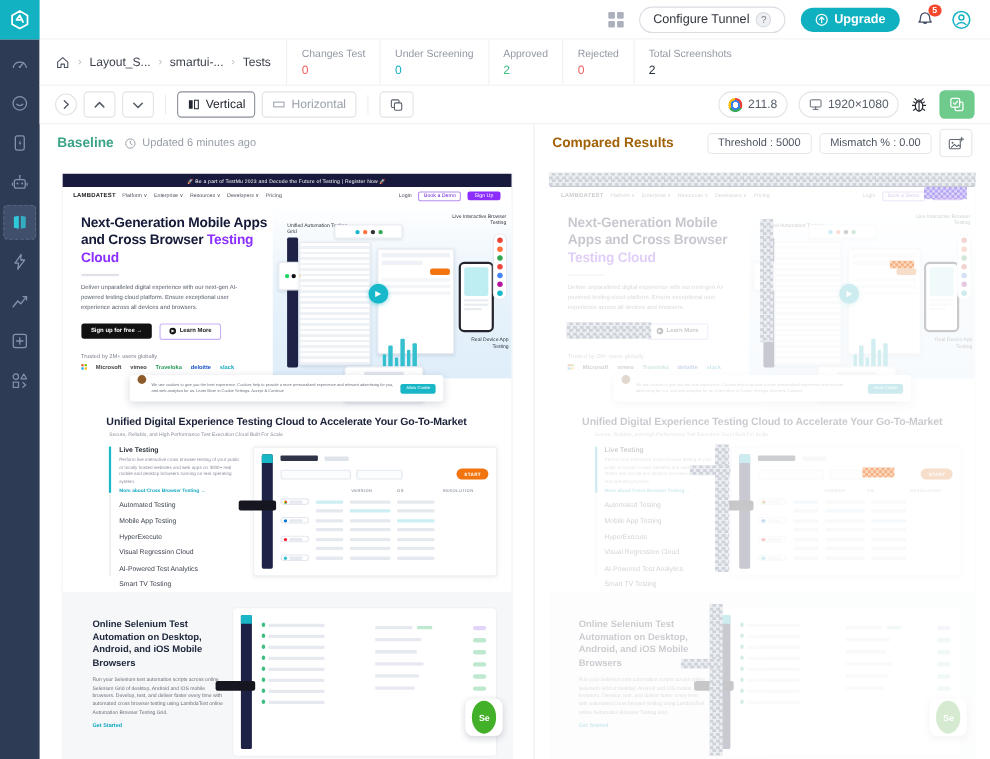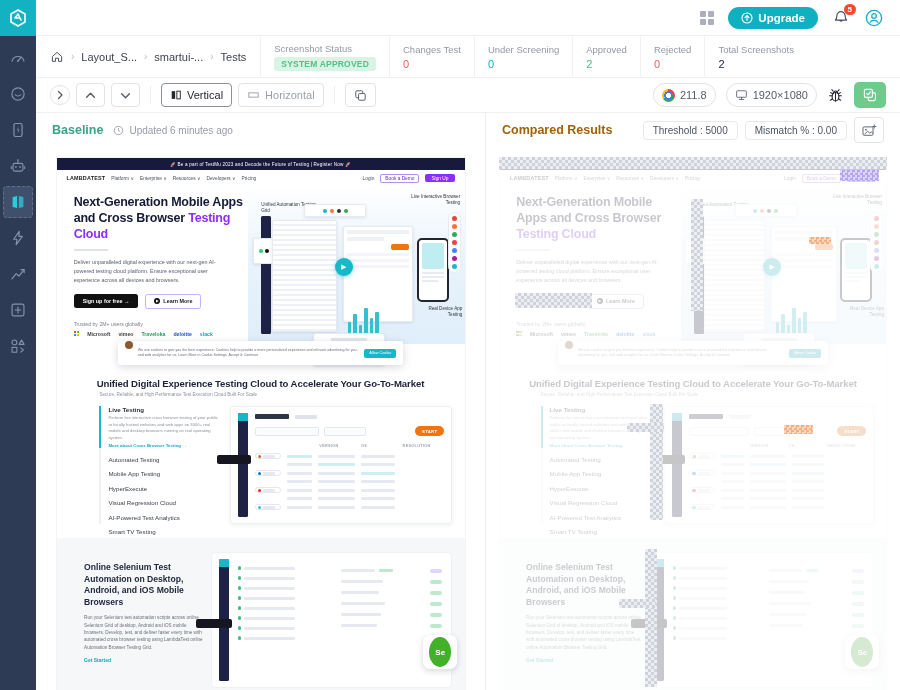--- a/index.html
+++ b/index.html
@@ -202,20 +202,24 @@
       </svg>
   </div>
   <div class="header-spacer"></div>
   <div class="hdr-right">
     <div class="grid-ic">
         <i></i>
         <i></i>
         <i></i>
         <i></i>
       </div>
+    <div class="pill-btn">
+      <span>Configure Tunnel</span>
+      <span class="q-circle">?</span>
+    </div>
     <button class="upgrade-btn">
       <svg width="12" height="12" viewBox="0 0 12 12">
           <circle cx="6" cy="6" r="5" fill="none" stroke="#fff" stroke-width="1.1"></circle>
           <path d="M6 8.5 V3.8 M4 5.6 L6 3.6 L8 5.6" fill="none" stroke="#fff" stroke-width="1.1" stroke-linecap="round"></path>
         </svg>
       <span>Upgrade</span>
     </button>
     <div class="bell-wrap">
       <svg width="18" height="18" viewBox="0 0 20 20">
           <path d="M10 3a4.6 4.6 0 0 0-4.6 4.6 c0 3.4-1.6 4.7-1.6 4.7 h12.4 s-1.6-1.3-1.6-4.7 A4.6 4.6 0 0 0 10 3 z M8.3 12.4 a1.8 1.8 0 0 0 3.4 0" fill="none" stroke="#44506a" stroke-width="1.3" stroke-linejoin="round"></path>
@@ -303,24 +307,20 @@
       <div class="crumbs">
         <svg width="14" height="14" viewBox="0 0 20 20">
             <path d="M3.4 9.2 L10 3.4 L16.6 9.2 V16.2 H12.2 V11.8 H7.8 V16.2 H3.4 Z" fill="none" stroke="#4a5160" stroke-width="1.4" stroke-linejoin="round"></path>
           </svg>
         <span class="crumb-sep">›</span>
         <span class="crumb">Layout_S...</span>
         <span class="crumb-sep">›</span>
         <span class="crumb">smartui-...</span>
         <span class="crumb-sep">›</span>
         <span class="crumb">Tests</span>
-      </div>
-      <div class="statcell">
-        <span class="statlabel">Screenshot Status</span>
-        <span class="badge-green">SYSTEM APPROVED</span>
       </div>
       <div class="statcell">
         <span class="statlabel">Changes Test</span>
         <span class="statval c-red">0</span>
       </div>
       <div class="statcell">
         <span class="statlabel">Under Screening</span>
         <span class="statval c-teal">0</span>
       </div>
       <div class="statcell">

